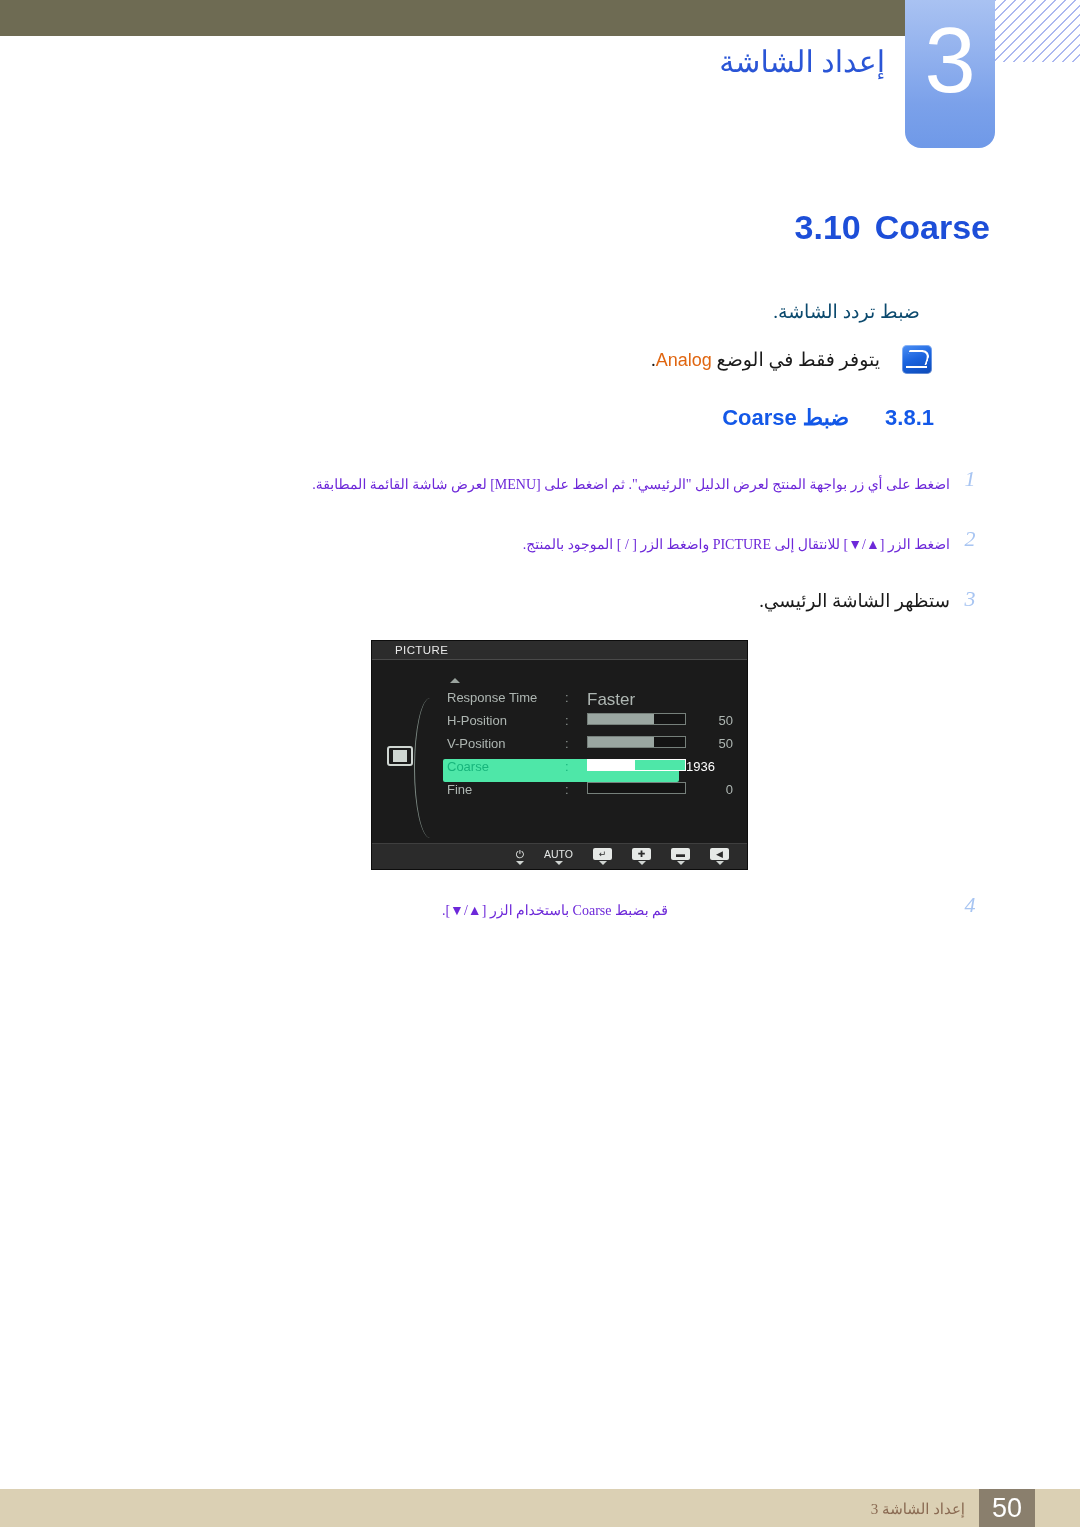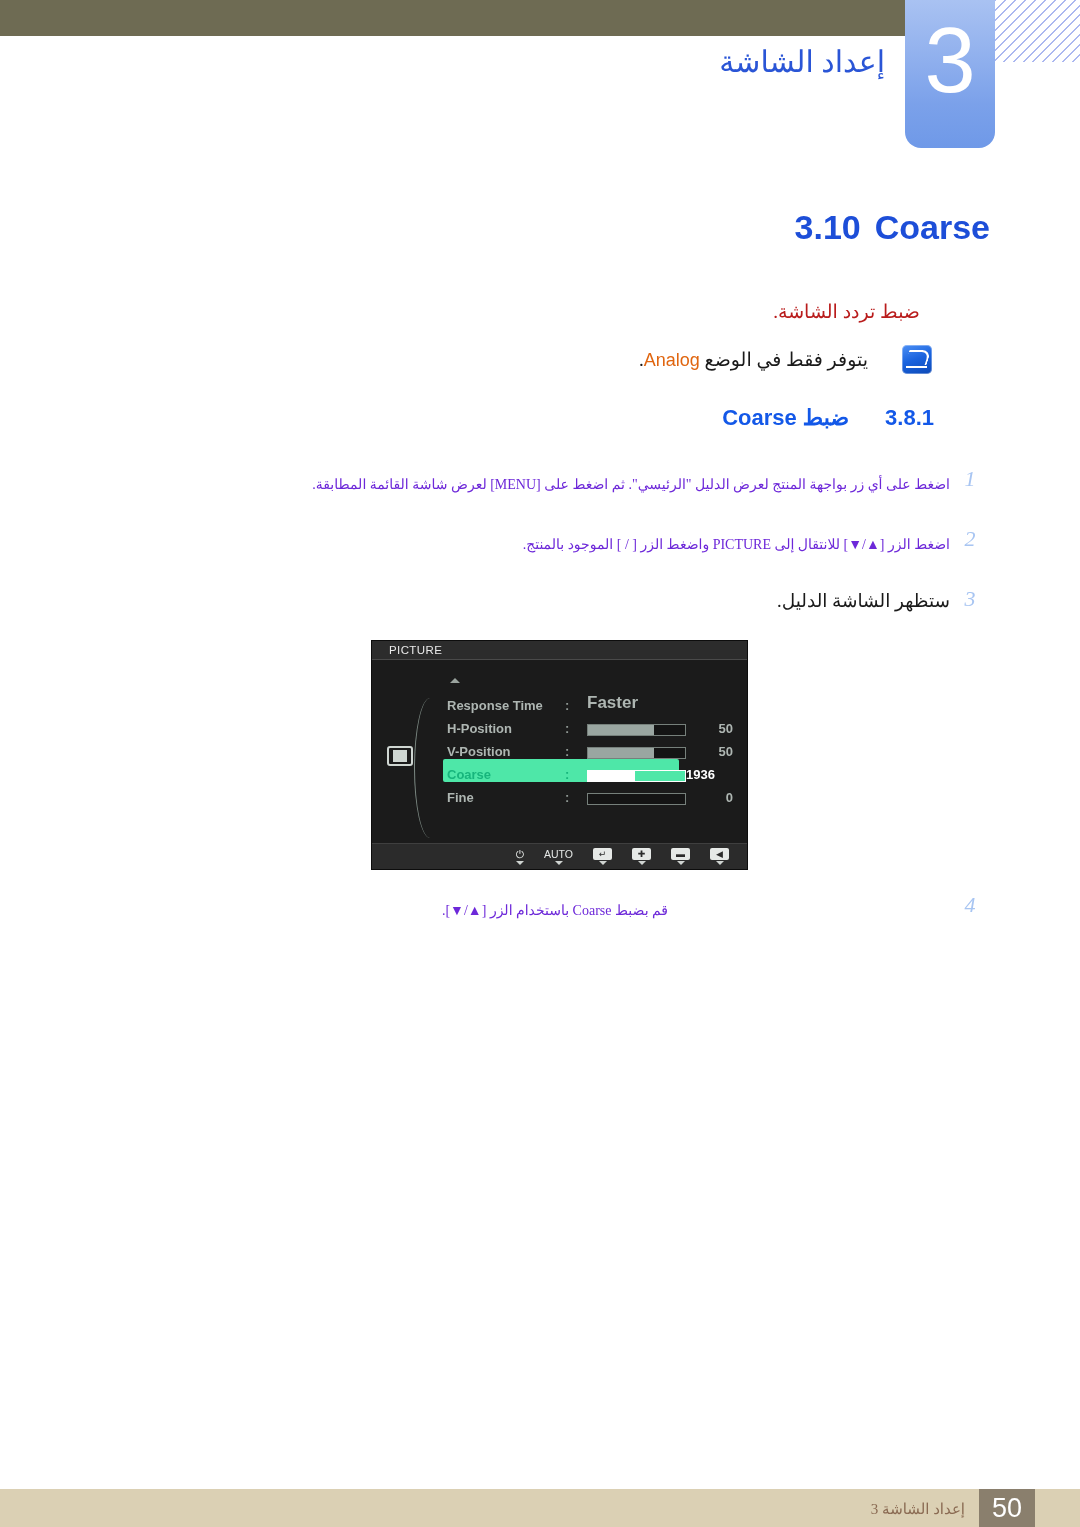--- a/index.html
+++ b/index.html
@@ -44,27 +44,27 @@
     color:#1d4ed8;
     font-family:"Liberation Sans","DejaVu Sans",sans-serif;
     font-weight:bold;font-size:34px;direction:rtl;white-space:nowrap;
   }
   .section-title .num{margin-left:0;margin-right:14px;}
 
   
   .intro{
     position:absolute;right:160px;top:300px;
     direction:rtl;text-align:right;
-    font-size:19px;color:#b91c1c;white-space:nowrap;
+    font-size:19px;color:#0c4a6e;white-space:nowrap;
   }
 
   
   .note-row{
     position:absolute;right:148px;top:345px;
-    direction:rtl;display:flex;align-items:center;gap:34px;
+    direction:rtl;display:flex;align-items:center;gap:22px;
   }
   .note-icon{
     width:30px;height:29px;border-radius:5px;
     background:linear-gradient(160deg,#4d90f5 0%,#1a63de 48%,#0d49b6 100%);
     position:relative;flex:none;
     box-shadow:inset 0 0 0 1px rgba(255,255,255,.35);
   }
   .note-icon::before{
     content:"";position:absolute;left:5px;top:5px;width:20px;height:13px;
     border-right:2px solid #fff;border-top:2px solid #fff;
@@ -110,21 +110,21 @@
   
   .osd{
     position:absolute;left:372px;top:641px;width:375px;height:228px;
     background:#1b1b1b;
     font-family:"Liberation Sans","DejaVu Sans",sans-serif;
     direction:ltr;text-align:left;
     box-shadow:0 0 0 1px #0d0d0d;
   }
   .osd-titlebar{
     height:18px;background:#2c2c2c;border-bottom:1px solid #4a4a4a;
-    color:#e9e9e9;font-size:11.5px;line-height:18px;padding-left:17px;
+    color:#e9e9e9;font-size:11.5px;line-height:18px;padding-left:23px;
     letter-spacing:.4px;
   }
   .osd-body{position:relative;height:184px;}
   .osd-sideicon{
     position:absolute;left:15px;top:86px;width:26px;height:20px;
     border:2px solid #cfd6d2;border-radius:3px;
     box-sizing:border-box;
   }
   .osd-sideicon::before{
     content:"";position:absolute;left:4px;top:2px;width:14px;height:12px;
@@ -137,22 +137,22 @@
     border-left:1px solid #7d8a84;border-radius:60% 0 0 60%/50% 0 0 50%;
     border-top:0;border-bottom:0;border-right:0;
   }
   .osd-uparrow{
     position:absolute;left:78px;top:18px;
     width:0;height:0;border-left:5px solid transparent;border-right:5px solid transparent;
     border-bottom:5px solid #9aa39e;
   }
   .osd-rows{position:absolute;left:75px;top:30px;right:8px;}
   .osd-row{
-    display:flex;align-items:flex-end;height:23px;
-    color:#aeb6b2;font-size:13px;font-weight:bold;
+    display:flex;align-items:flex-start;height:23px;
+    color:#aeb6b2;font-size:13px;
   }
   .osd-row .lbl{width:118px;flex:none;}
   .osd-row .colon{width:22px;flex:none;color:#8e9692;}
   .osd-row .val{color:#aeb6b2;font-size:17px;}
   .osd-bar{
     width:99px;height:12px;border:1px solid #76807b;box-sizing:border-box;
     background:#141414;position:relative;flex:none;
   }
   .osd-bar > i{display:block;height:100%;background:#9aa6a1;}
   .osd-num{width:48px;text-align:right;padding-right:6px;font-size:13px;}
@@ -236,21 +236,21 @@
   </div>
 
   <div class="step">
     <div class="step-num">2</div>
     <div class="step-body">اضغط الزر [▲/▼] للانتقال إلى PICTURE واضغط الزر [ /  ] الموجود بالمنتج.</div>
   </div>
 
   <div class="step">
     <div class="step-num">3</div>
     <div style="flex:1 1 auto;">
-      <div class="step-sub">ستظهر الشاشة الدليل.</div>
+      <div class="step-sub">ستظهر الشاشة الرئيسي.</div>
     </div>
   </div>
 
 </div>
 
 <div class="osd">
   <div class="osd-titlebar">PICTURE</div>
   <div class="osd-body">
     <div class="osd-sideicon"></div>
     <div class="osd-arc"></div>

